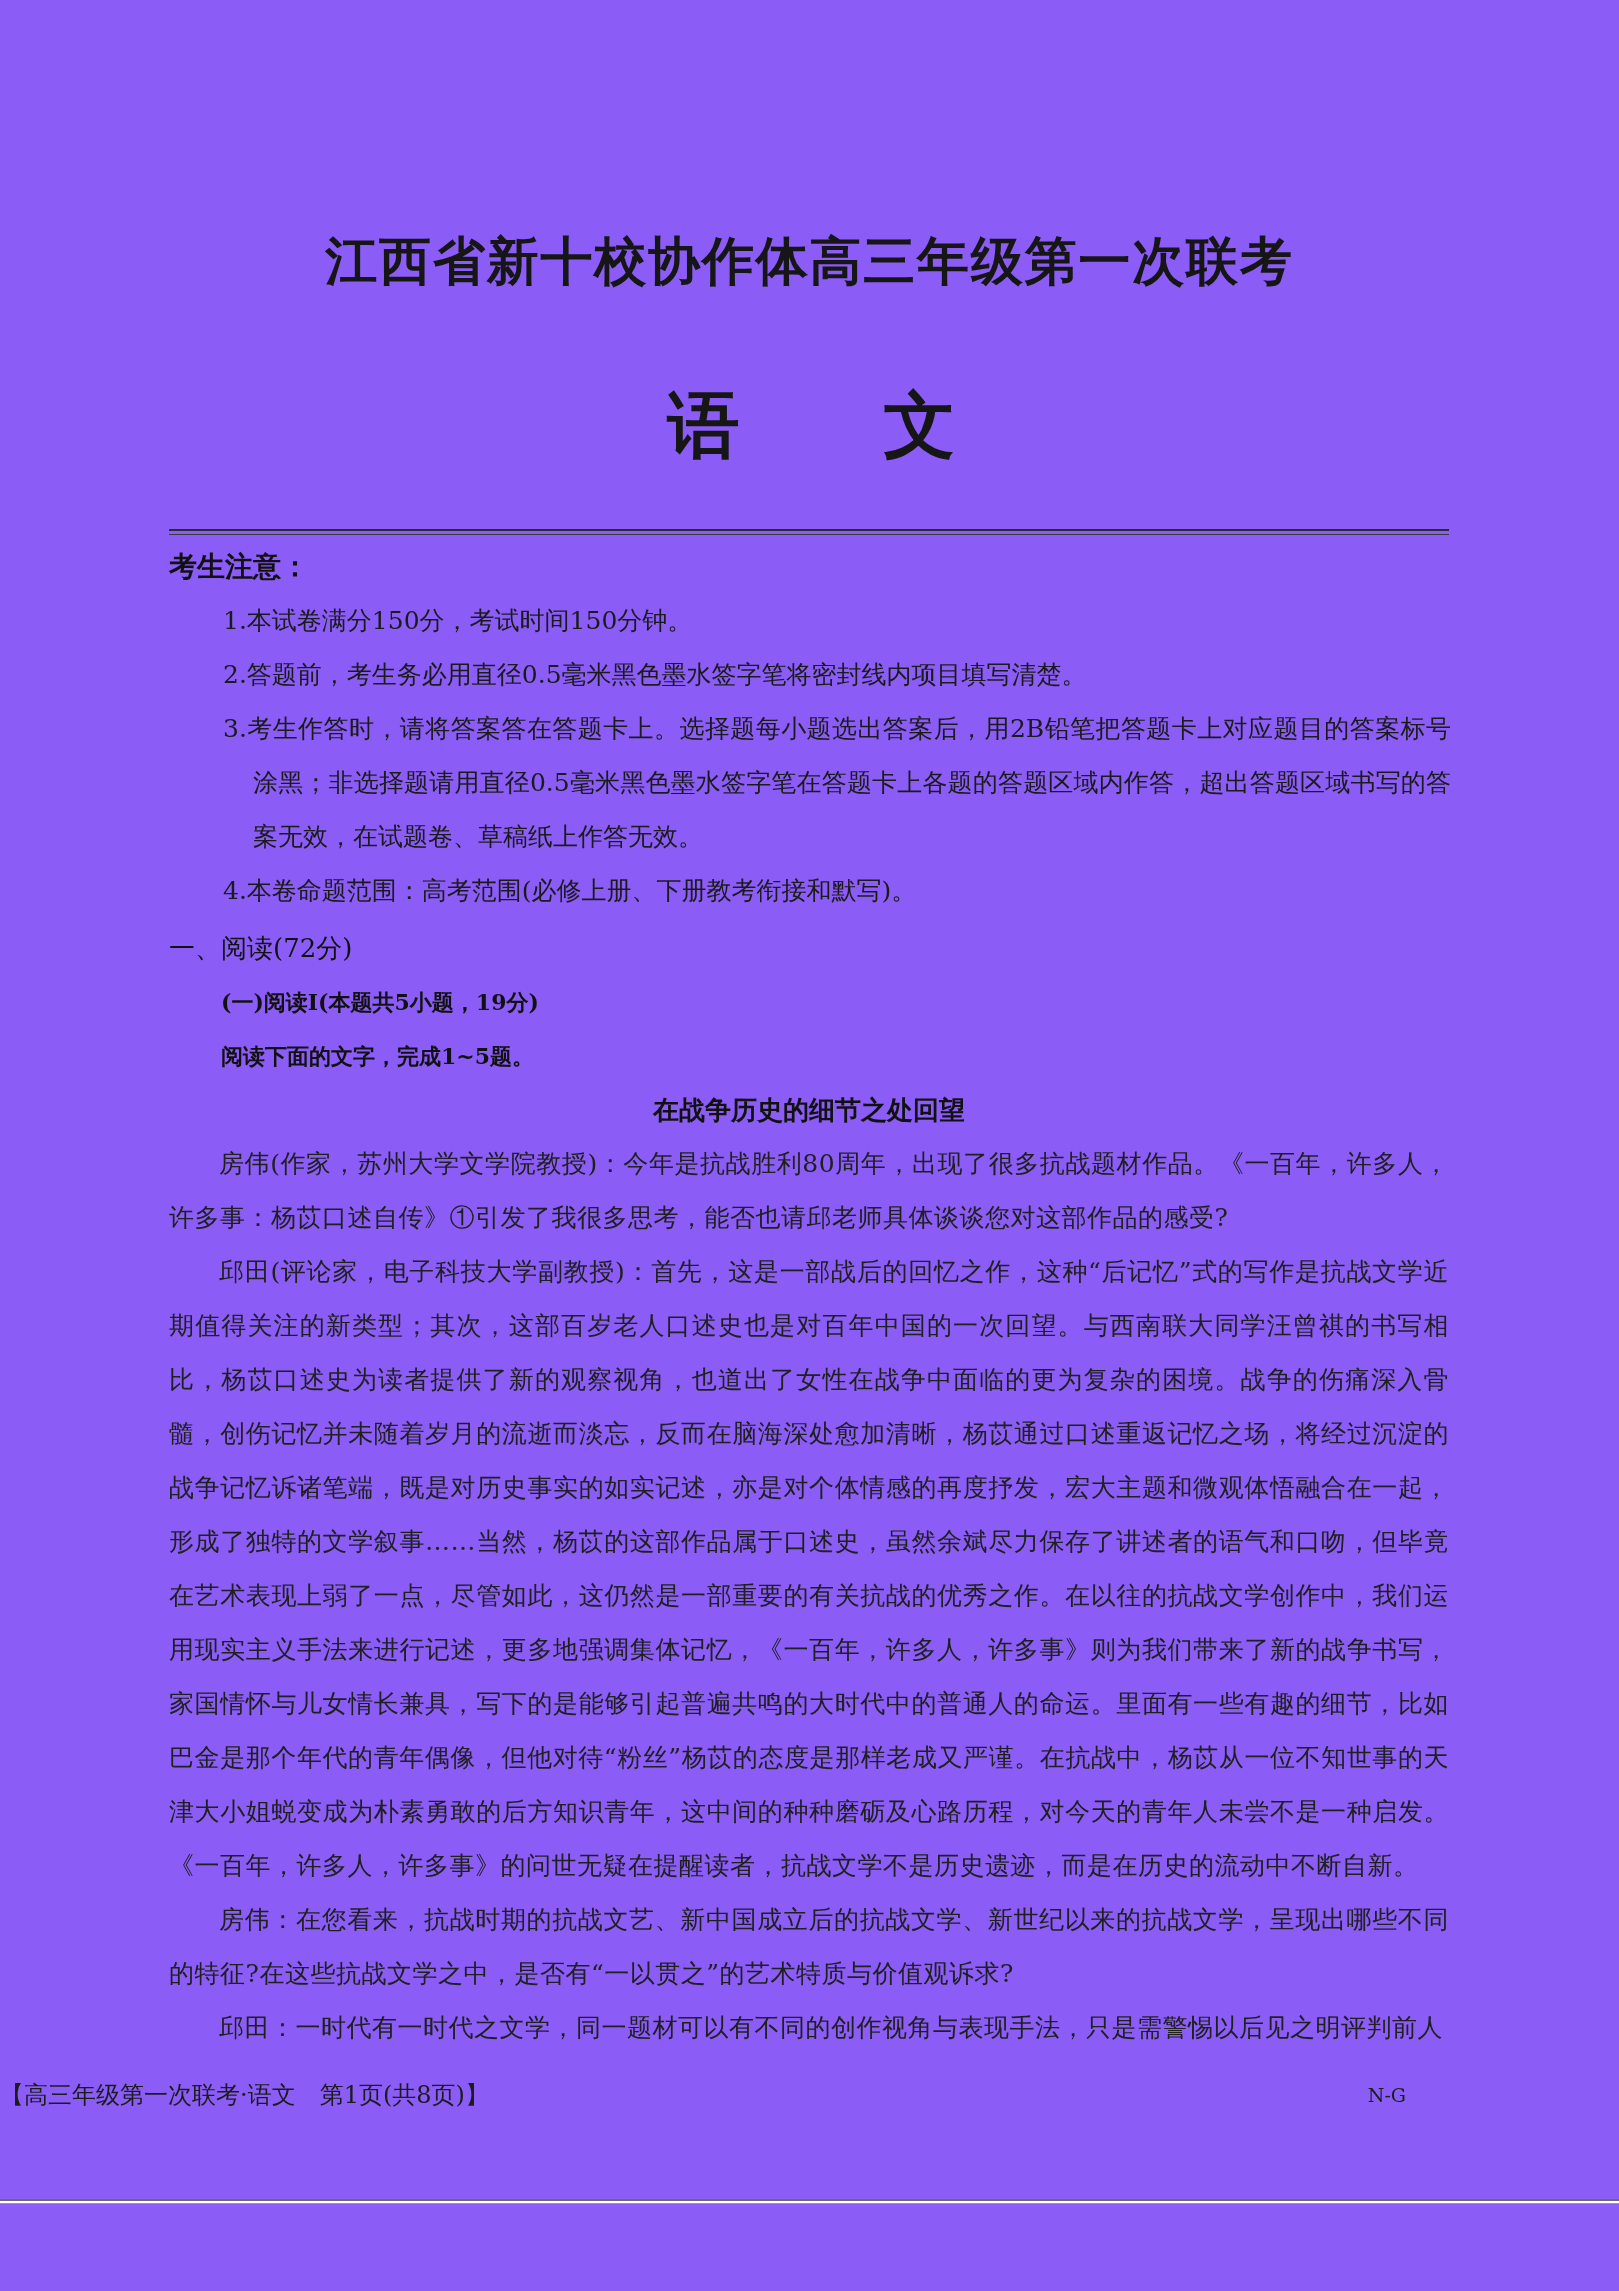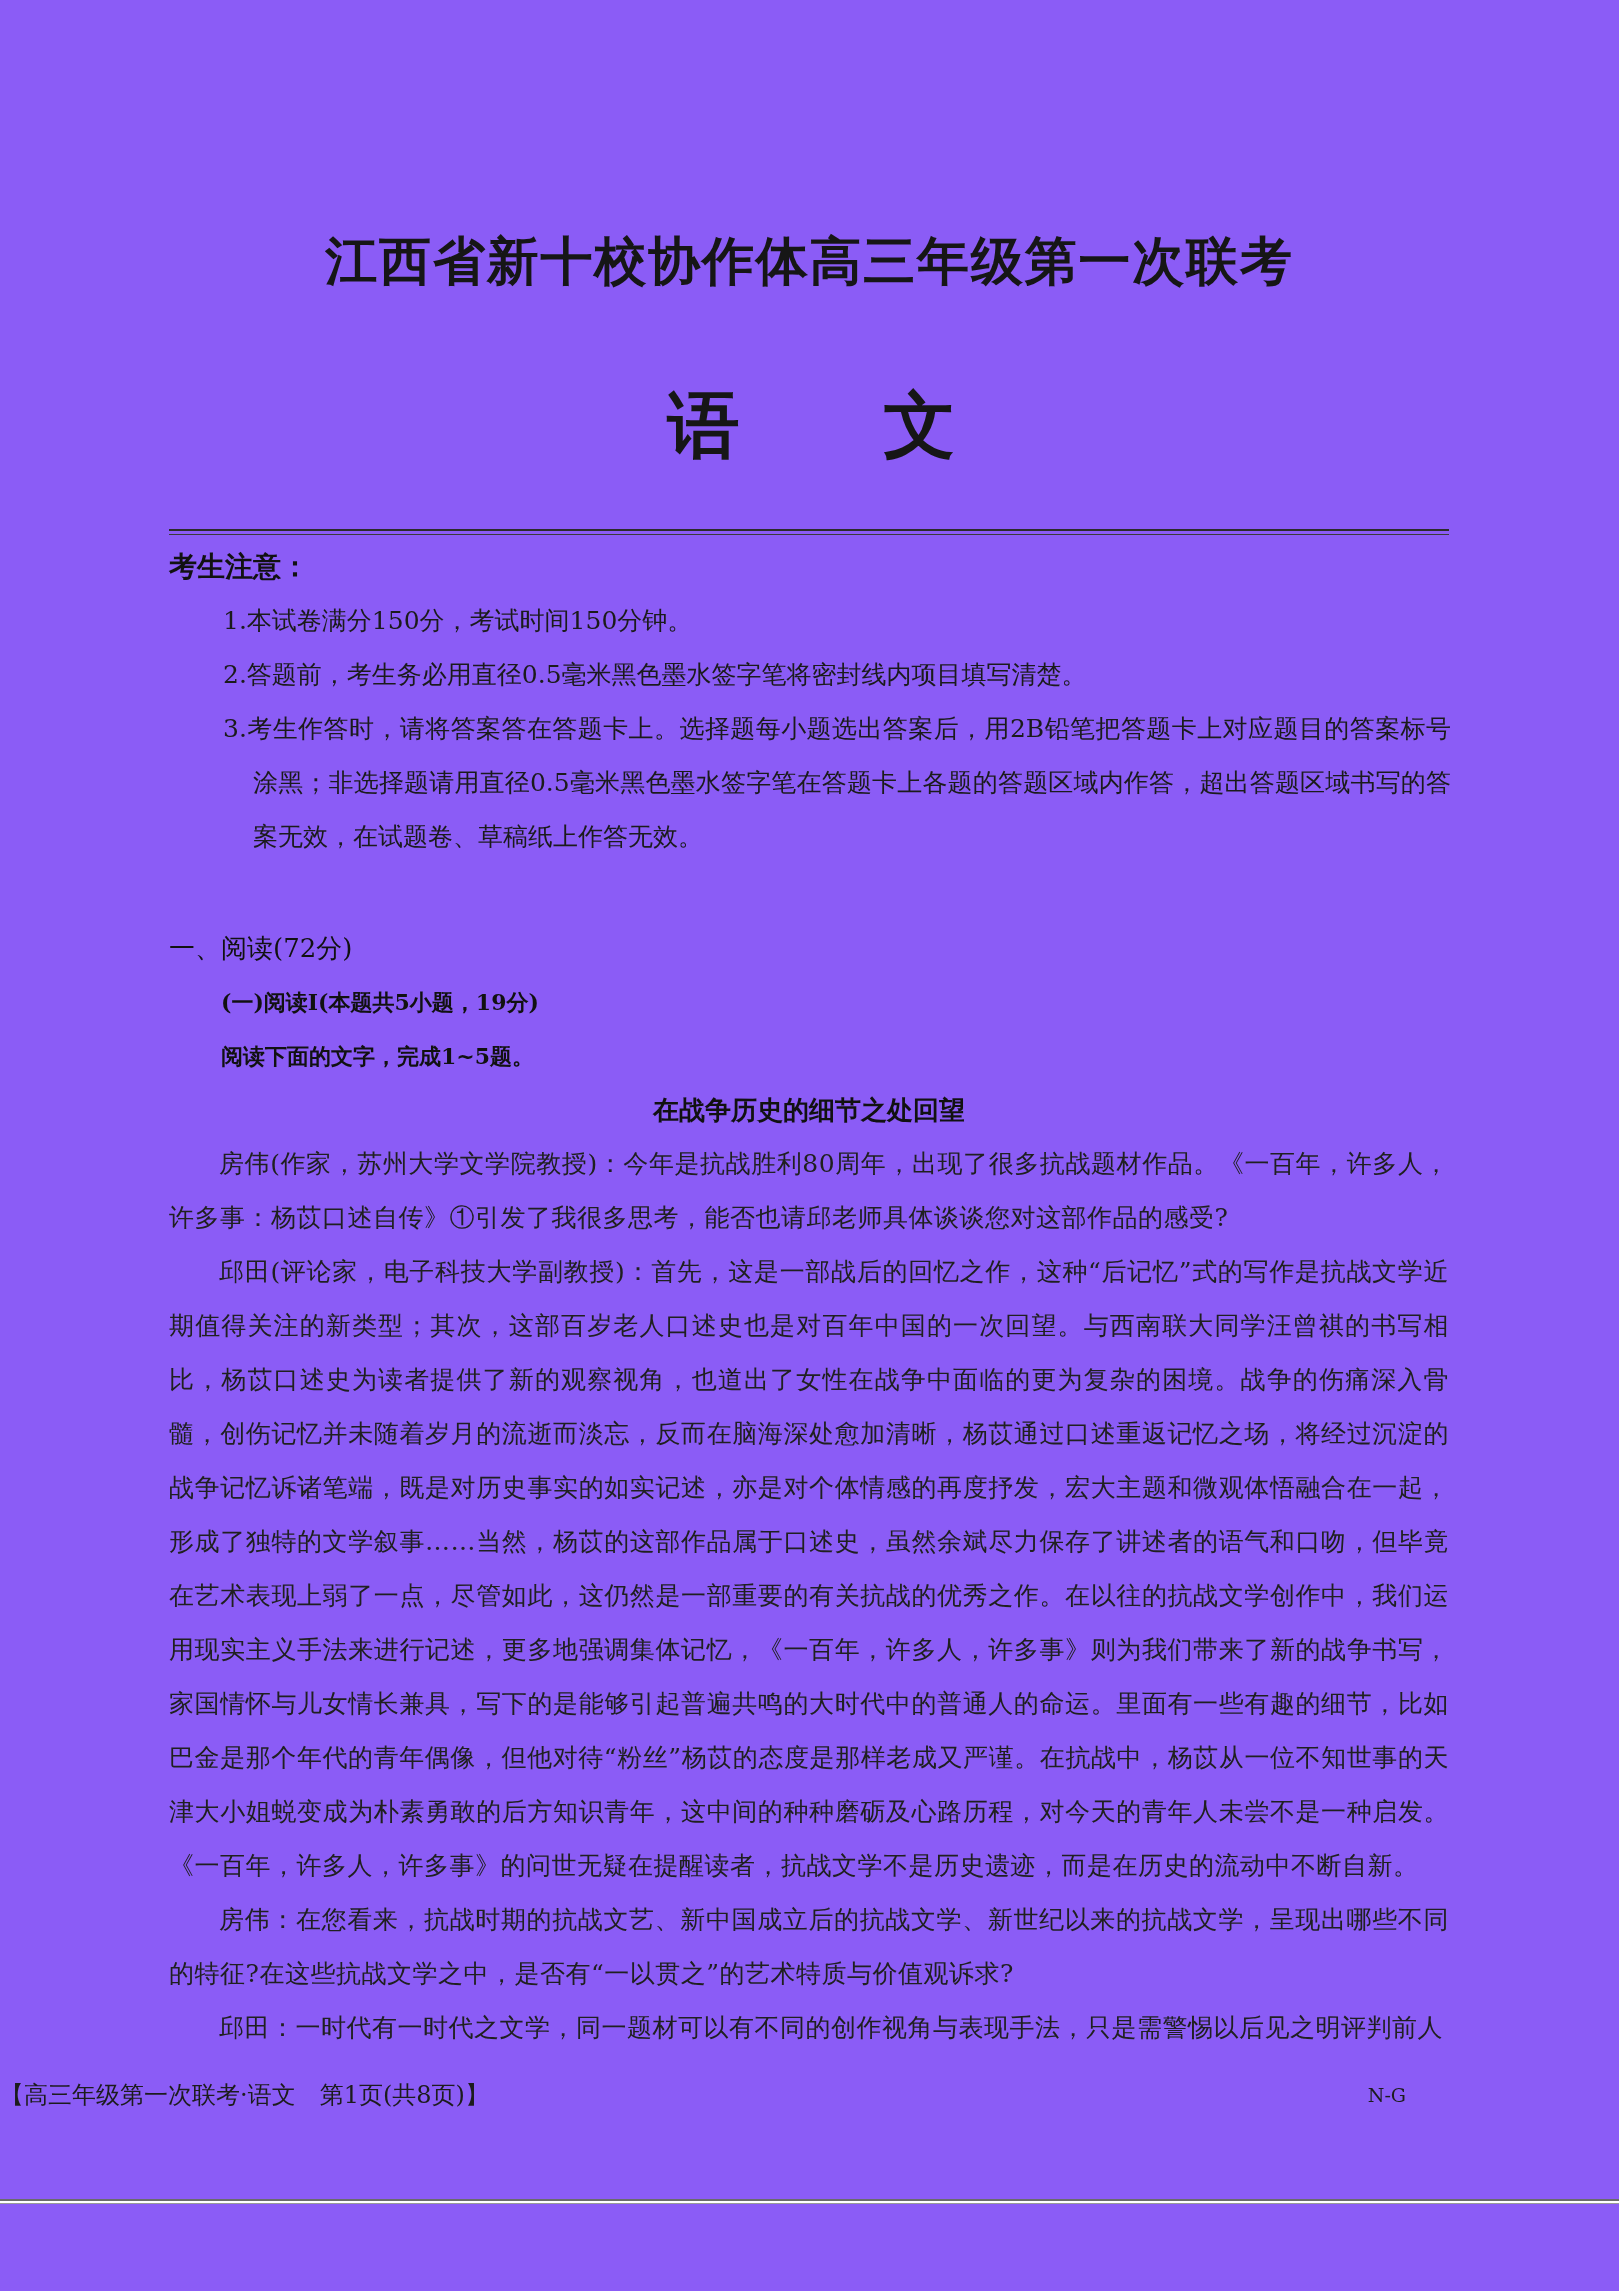--- a/index.html
+++ b/index.html
@@ -140,20 +140,21 @@
   <div class="subject-title">语　　文</div>
 
   <div class="header-rule"></div>
 
   <div class="notice-section">
     <div class="notice-heading">考生注意：</div>
     <ol class="notice-list">
       <li class="notice-item">1.本试卷满分150分，考试时间150分钟。</li>
       <li class="notice-item">2.答题前，考生务必用直径0.5毫米黑色墨水签字笔将密封线内项目填写清楚。</li>
       <li class="notice-item">3.考生作答时，请将答案答在答题卡上。选择题每小题选出答案后，用2B铅笔把答题卡上对应题目的答案标号涂黑；非选择题请用直径0.5毫米黑色墨水签字笔在答题卡上各题的答题区域内作答，超出答题区域书写的答案无效，在试题卷、草稿纸上作答无效。</li>
+      <li class="notice-item">4.本卷命题范围：高考范围(必修上册、下册教考衔接和默写)。</li>
     </ol>
   </div>
 
   <div class="main-section">
     <div class="section-heading">一、阅读(72分)</div>
     <div class="subsection-heading">(一)阅读Ⅰ(本题共5小题，19分)</div>
     <div class="reading-instruction">阅读下面的文字，完成1~5题。</div>
     <div class="passage-title">在战争历史的细节之处回望</div>
     <div class="passage-body">
       <p>房伟(作家，苏州大学文学院教授)：今年是抗战胜利80周年，出现了很多抗战题材作品。《一百年，许多人，许多事：杨苡口述自传》①引发了我很多思考，能否也请邱老师具体谈谈您对这部作品的感受?</p>

